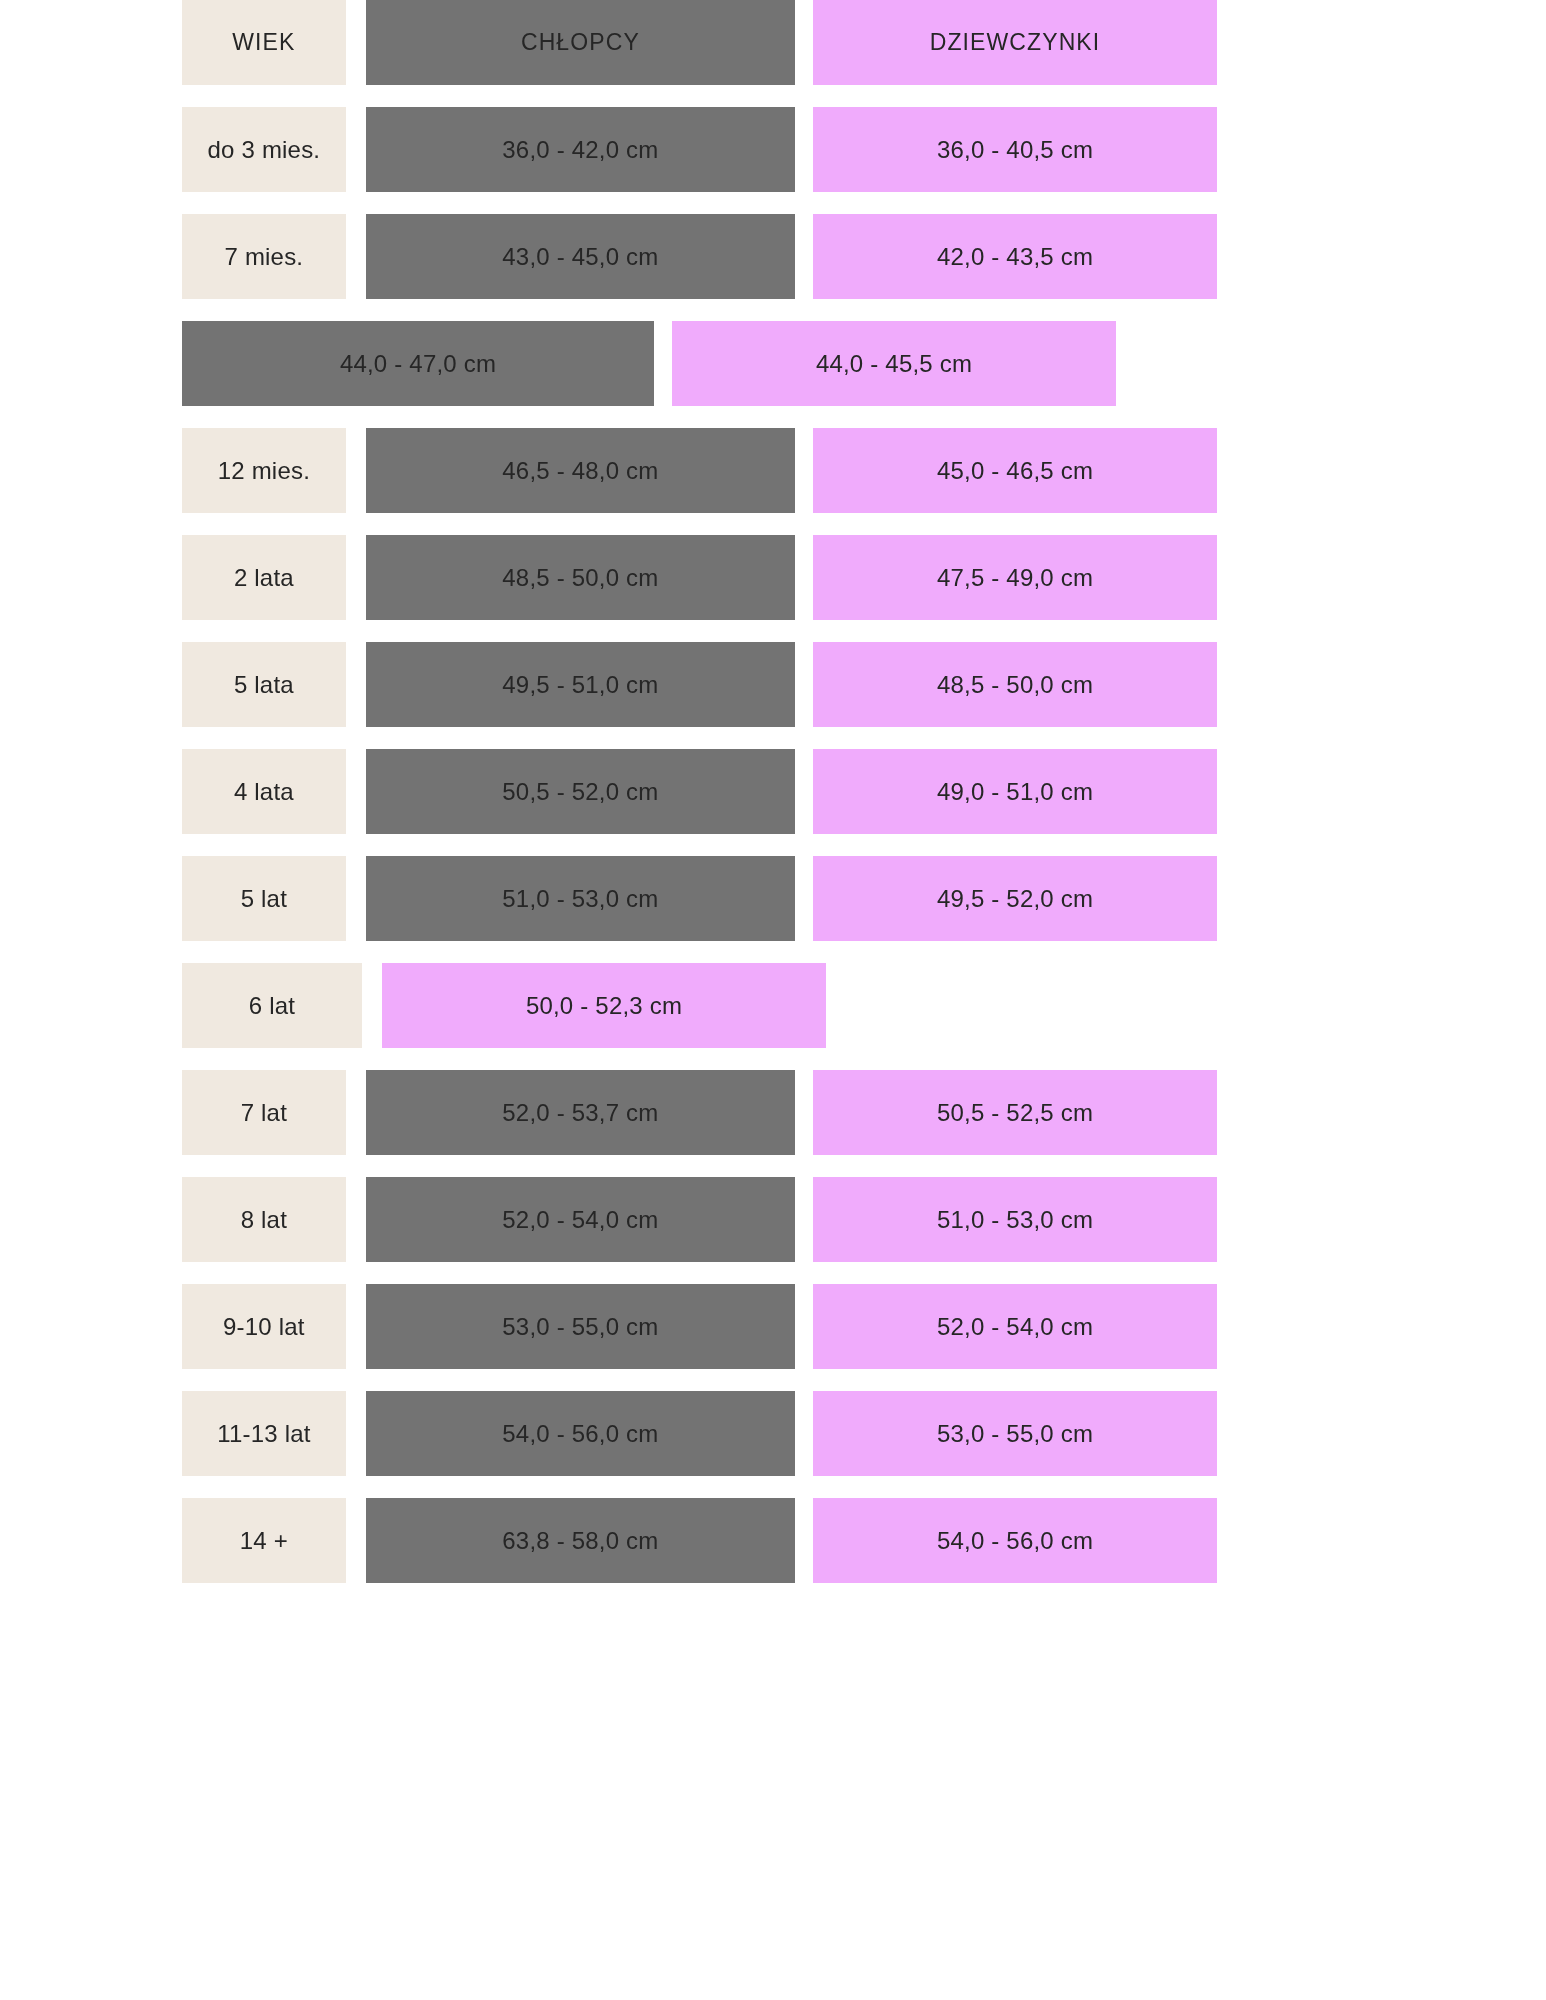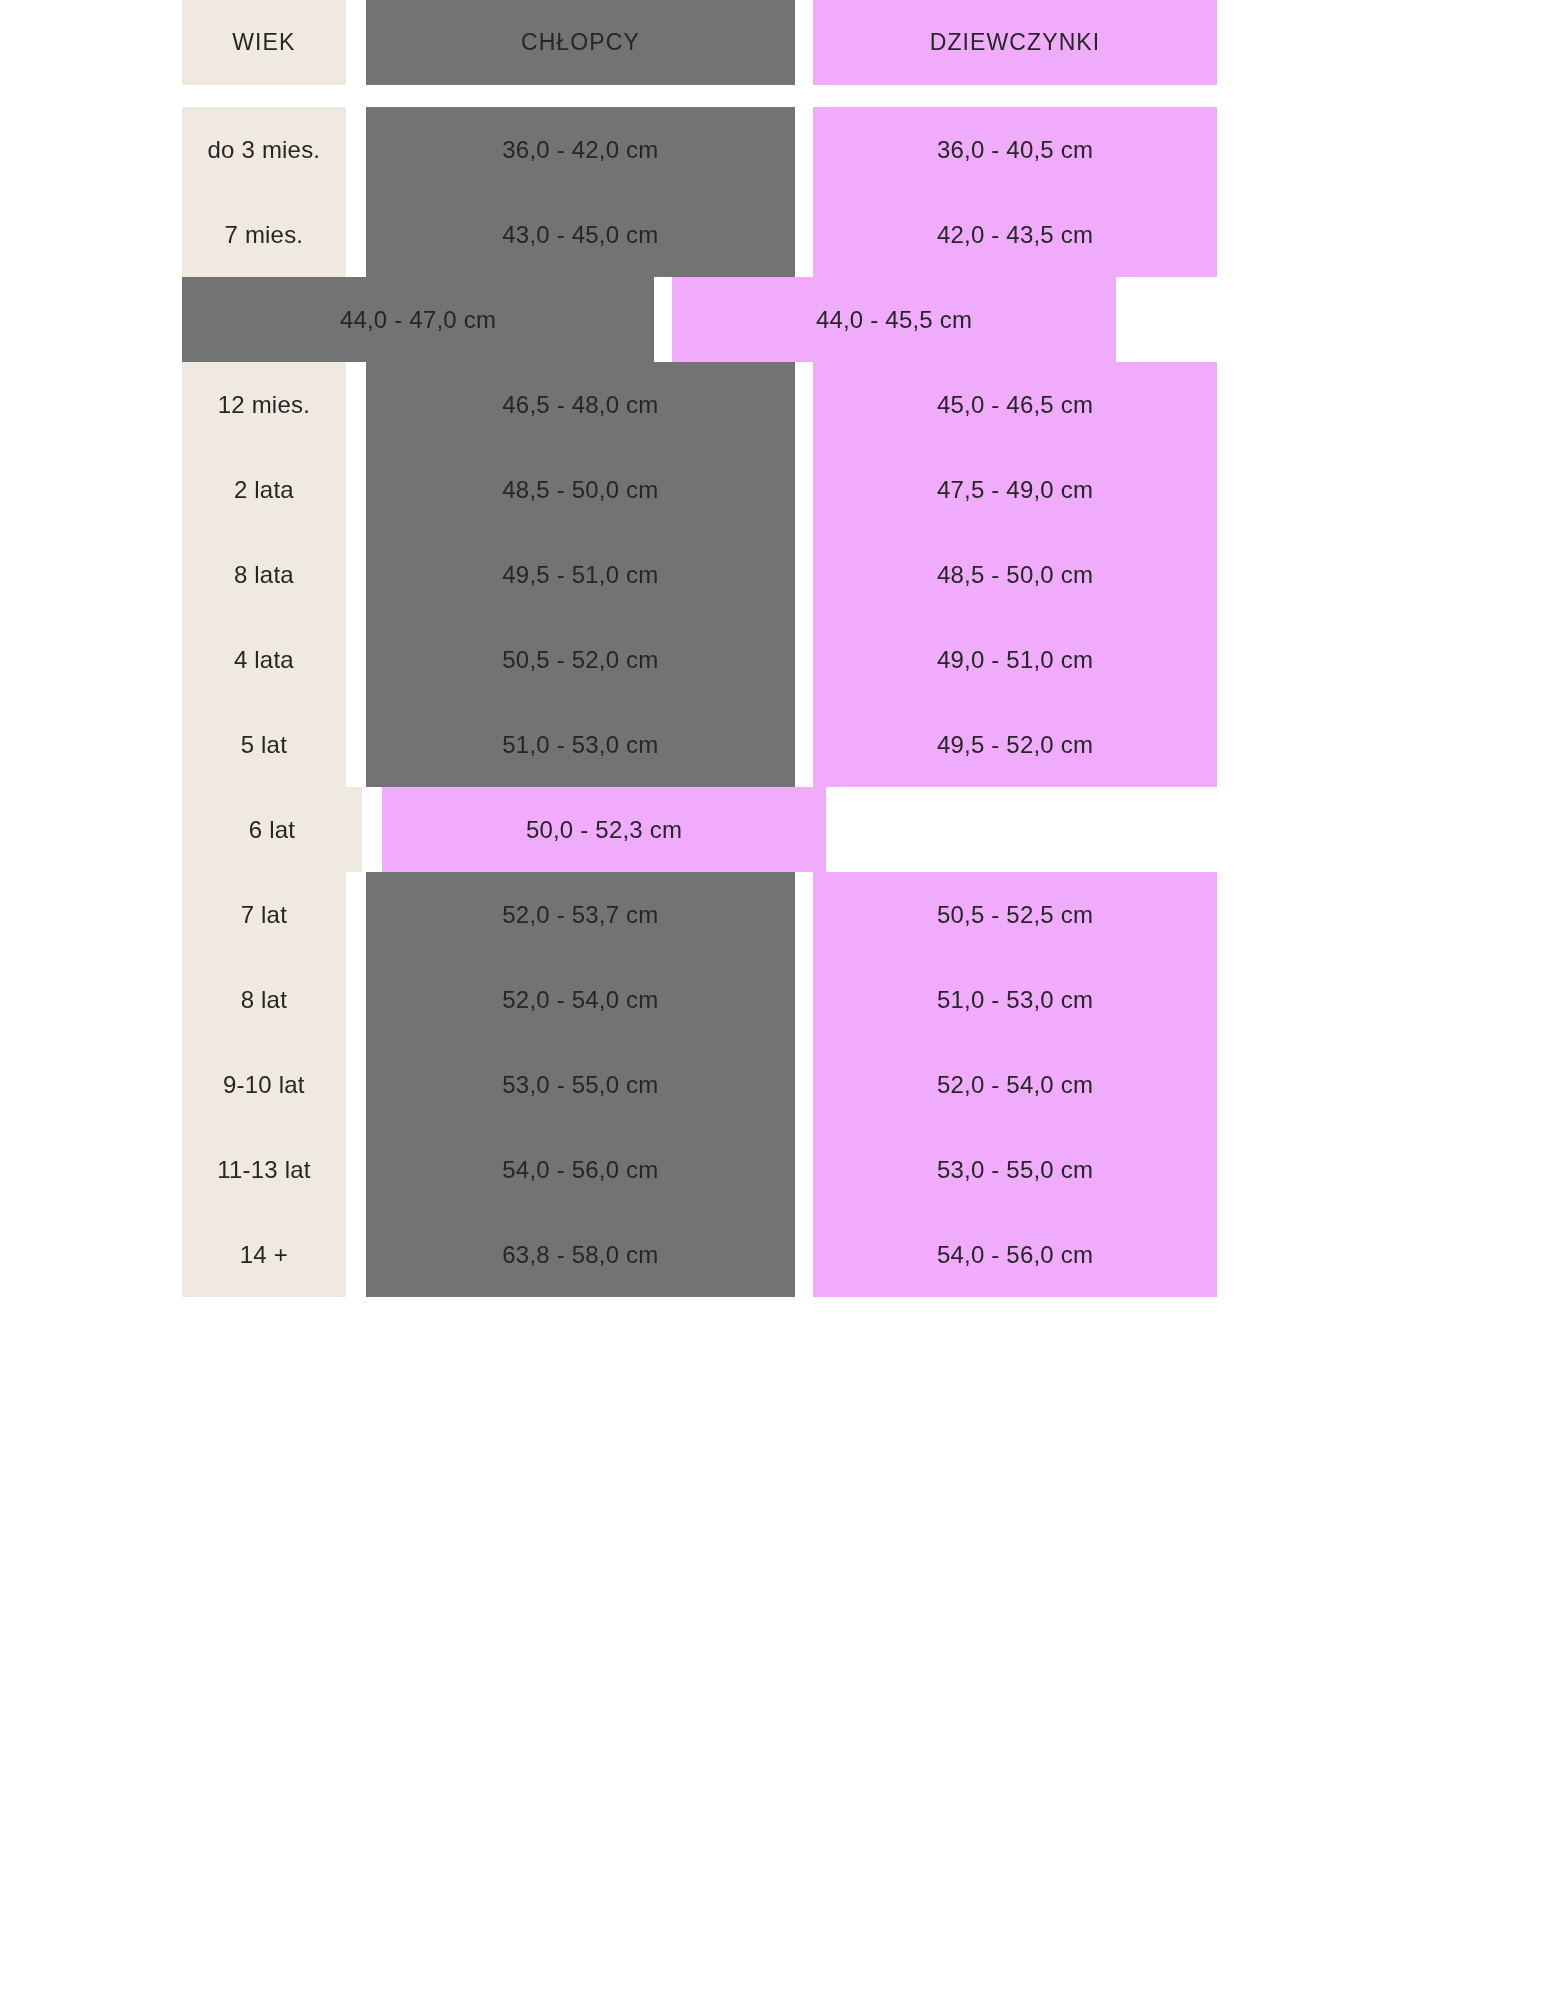--- a/index.html
+++ b/index.html
@@ -18,20 +18,21 @@
   }
   #size-table {
     position: absolute;
     left: 182px;
     top: 0px;
     width: 1035px;
   }
   .table-row {
     display: flex;
     align-items: stretch;
+    margin-bottom: 22px;
   }
   .cell {
     display: flex;
     align-items: center;
     justify-content: center;
     height: 85px;
     box-sizing: border-box;
     font-size: 24px;
     line-height: 1;
     letter-spacing: 0.2px;
@@ -124,21 +125,21 @@
         </div>
         <div class="cell cell-boys">
           <span>48,5 - 50,0 cm</span>
         </div>
         <div class="cell cell-girls">
           <span>47,5 - 49,0 cm</span>
         </div>
       </div>
       <div class="table-row">
         <div class="cell cell-age">
-          <span>8 lata</span>
+          <span>5 lata</span>
         </div>
         <div class="cell cell-boys">
           <span>49,5 - 51,0 cm</span>
         </div>
         <div class="cell cell-girls">
           <span>48,5 - 50,0 cm</span>
         </div>
       </div>
       <div class="table-row">
         <div class="cell cell-age">

